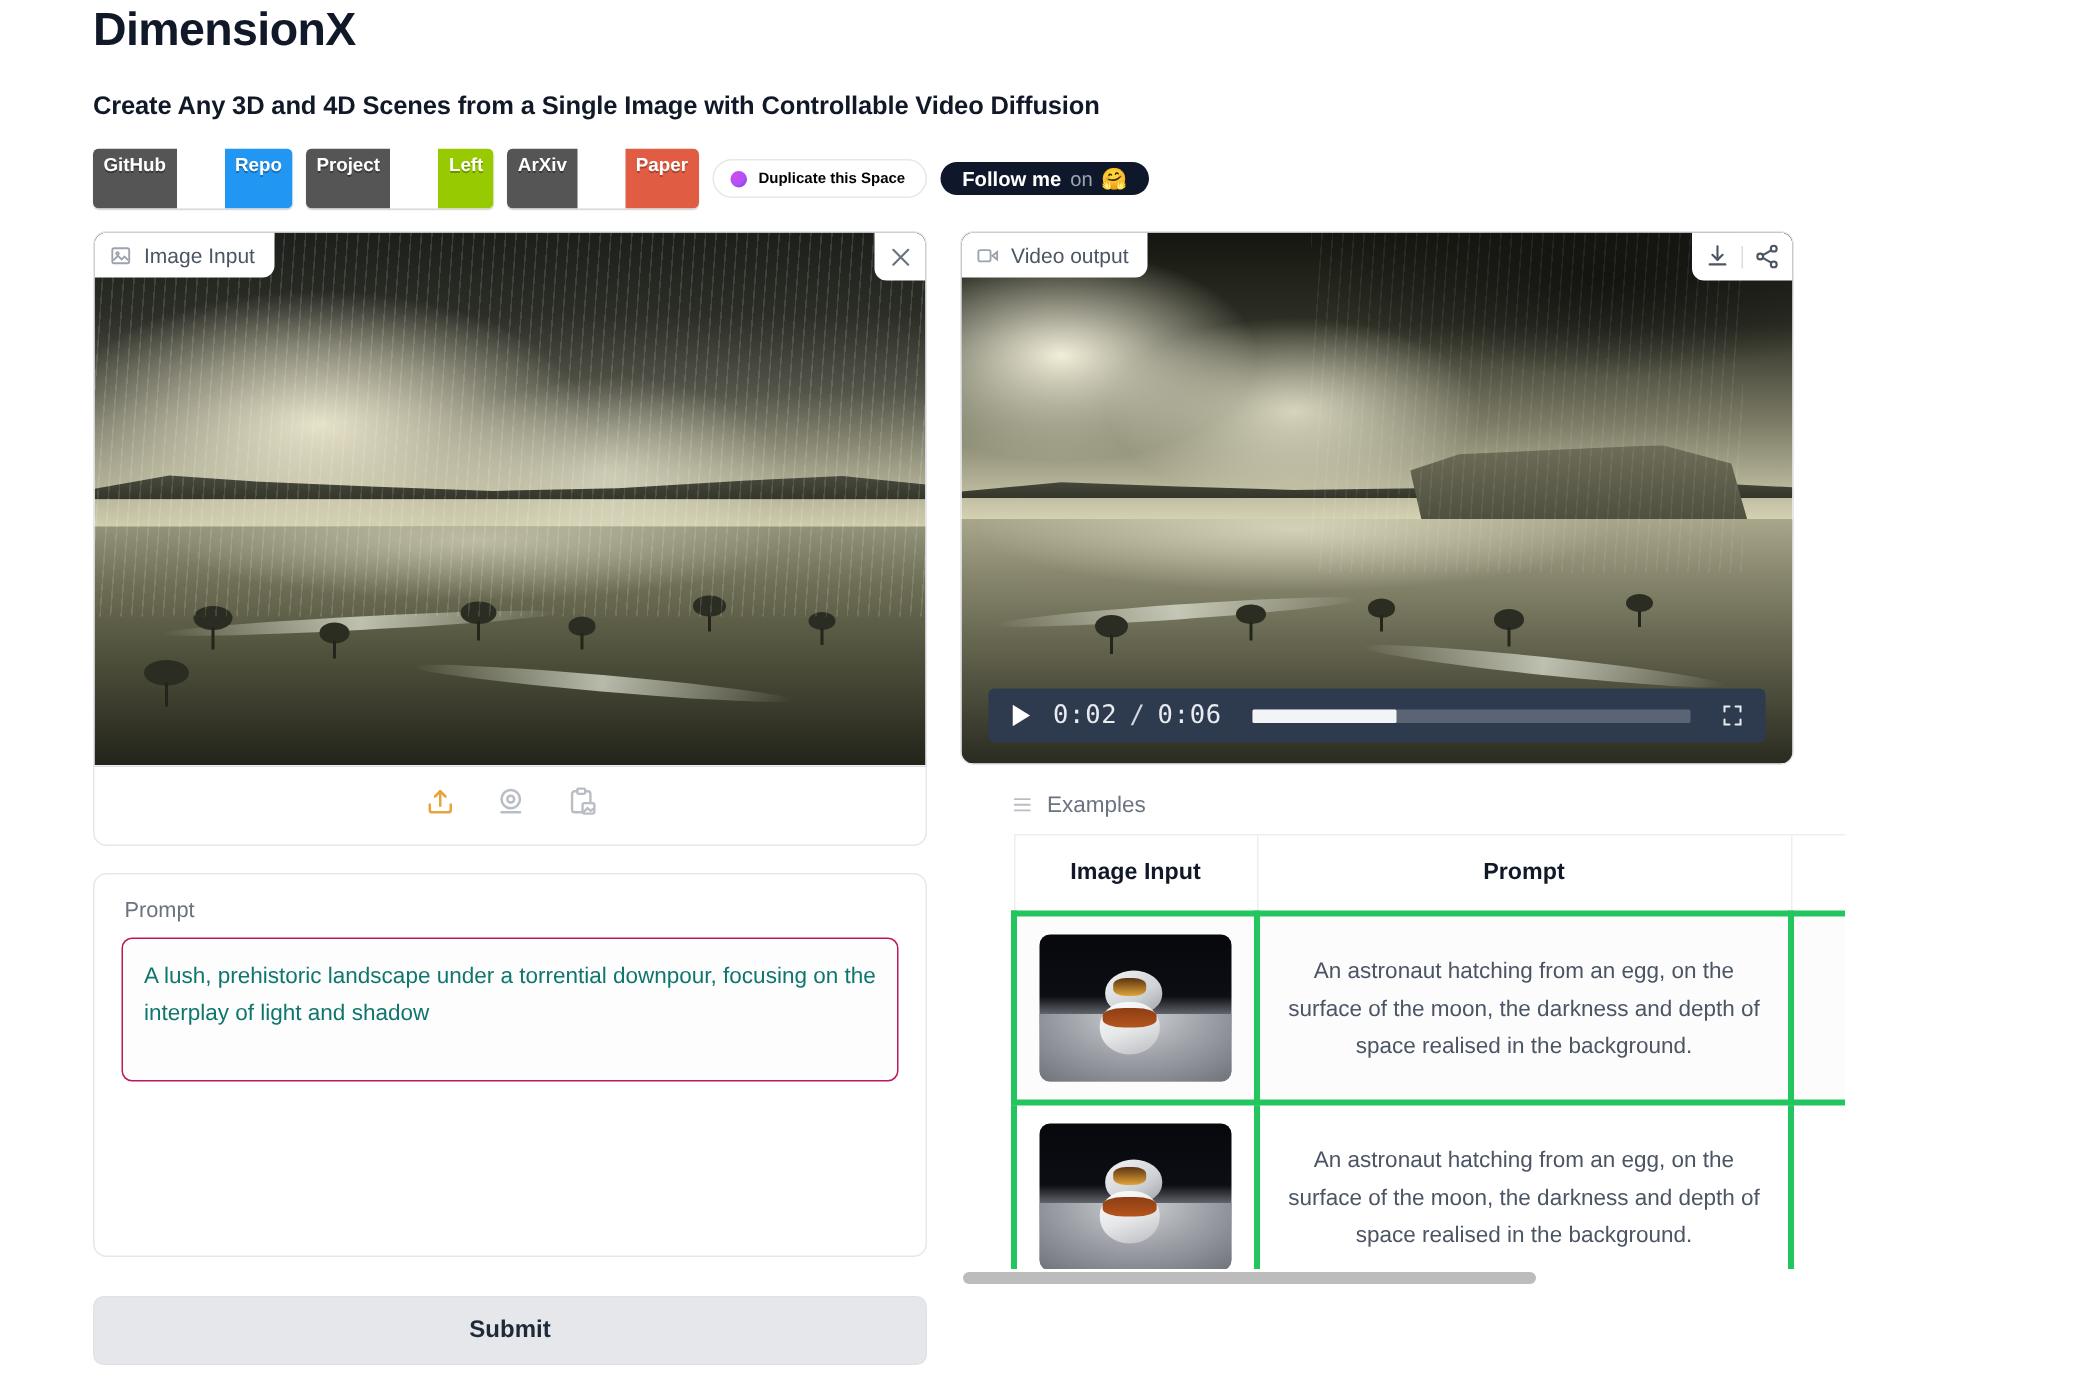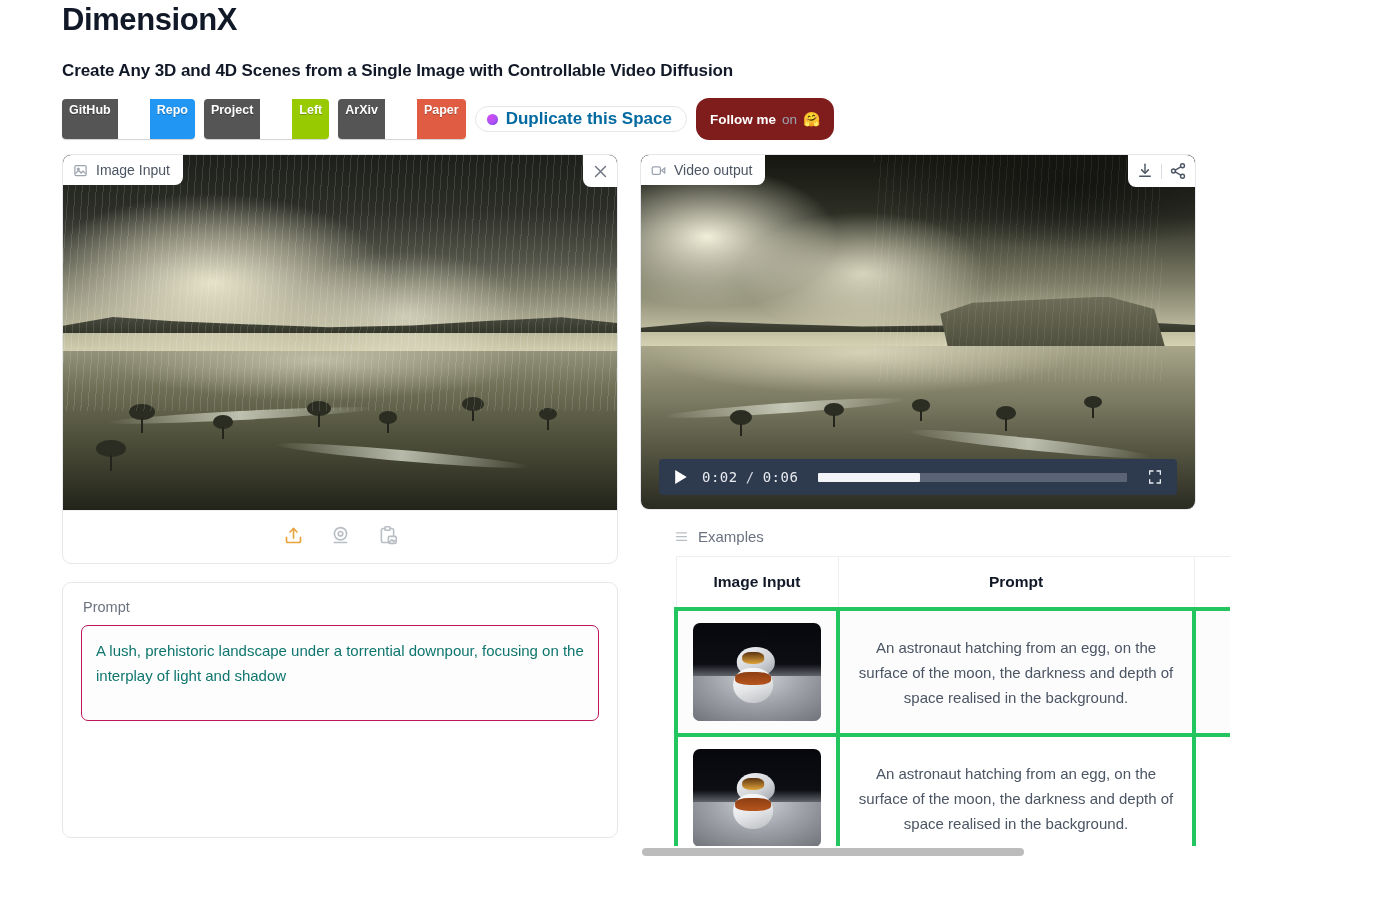--- a/index.html
+++ b/index.html
@@ -41,32 +41,32 @@
   }
   .shield .rt {
     color: #ffffff; padding: 0 7px;
     text-shadow: 0 1px 0 rgba(0,0,0,.28);
     margin-left: 32px;
   }
   .dup-btn {
     display: flex; align-items: center; gap: 8px;
     height: 26px; padding: 0 14px 0 11px;
     border: 1px solid #e5e7eb; border-radius: 13px;
-    background: #ffffff; font-size: 17px; font-weight: bold;
-    color: #0369a1; cursor: pointer;
+    background: #ffffff; font-size: 10px; font-weight: bold;
+    color: #000000; cursor: pointer;
   }
   .dup-dot {
     width: 11px; height: 11px; border-radius: 50%;
     background: radial-gradient(circle at 35% 32%, #d946ef 0%, #a855f7 55%, #6d28d9 100%);
     flex: none;
   }
   .follow-btn {
     display: flex; align-items: center; gap: 6px;
-    height: 42px; padding: 0 14px;
-    border-radius: 13px; background: #7f1d1d;
+    height: 22px; padding: 0 14px;
+    border-radius: 13px; background: #0f172a;
     font-size: 13.5px; color: #ffffff; cursor: pointer;
   }
   .follow-btn .b { font-weight: bold; }
   .follow-btn .m { color: #9aa5b4; font-weight: normal; text-align: right; }
   .hf { font-size: 14px; line-height: 1; }
 
   
   .panel {
     position: absolute; background: #ffffff;
     border: 1px solid #e5e7eb; border-radius: 9px;
@@ -175,21 +175,21 @@
   .vid-actions .sep { width: 1px; height: 15px; background: #d9dce1; margin: 0 7px; }
   .vid-ic { cursor: pointer; color: #4b5563; display: flex; }
   .video-controls {
     position: absolute; left: 18px; right: 18px; bottom: 14px; height: 36px;
     background: #2e3a4e; border-radius: 4px;
     display: flex; align-items: center; padding: 0 14px; gap: 14px;
     z-index: 5;
   }
   .play-btn { cursor: pointer; display: flex; }
   .vtime {
-    font-family: "DejaVu Sans Mono", monospace; font-size: 14px;
+    font-family: "DejaVu Sans Mono", monospace; font-size: 17px;
     color: #e8ebf0; letter-spacing: 0.5px; white-space: nowrap;
   }
   .vtime .sl { margin: 0 8px; color: #cfd5de; }
   .seek {
     flex: 1; height: 9px; background: #5b6475; border-radius: 1px;
     position: relative; cursor: pointer; margin: 0 6px;
   }
   .seek > span {
     position: absolute; left: 0; top: 0; height: 100%;
     background: #f2f4f7; border-radius: 1px; display: block;
@@ -498,20 +498,21 @@
     </div>
   </div>
 
   <div class="panel" id="controls-panel">
     <div style="padding:16px 18px 0 18px">
       <div class="field-label">Prompt</div>
       <div class="prompt-box">A lush, prehistoric landscape under a torrential downpour, focusing on the interplay of light and shadow</div>
     </div>
   </div>
 
+  <div id="submit-button">Submit</div>
 
   <div id="examples-section">
     <div class="examples-head">
       <svg width="15" height="15" viewBox="0 0 24 24" fill="none" stroke="#b9bdc4" stroke-width="2" stroke-linecap="round">
         <path d="M4 6h16M4 12h16M4 18h16"></path>
       </svg>
       <span>Examples</span>
     </div>
 
     <div class="ex-table-clip">

